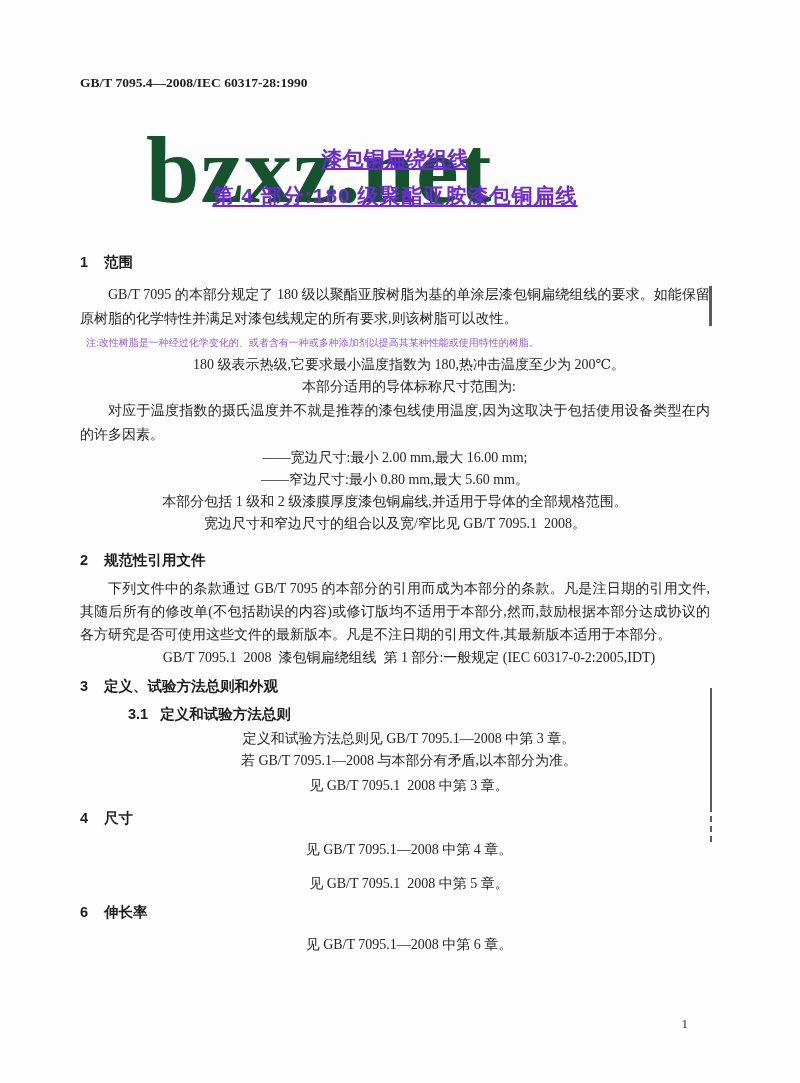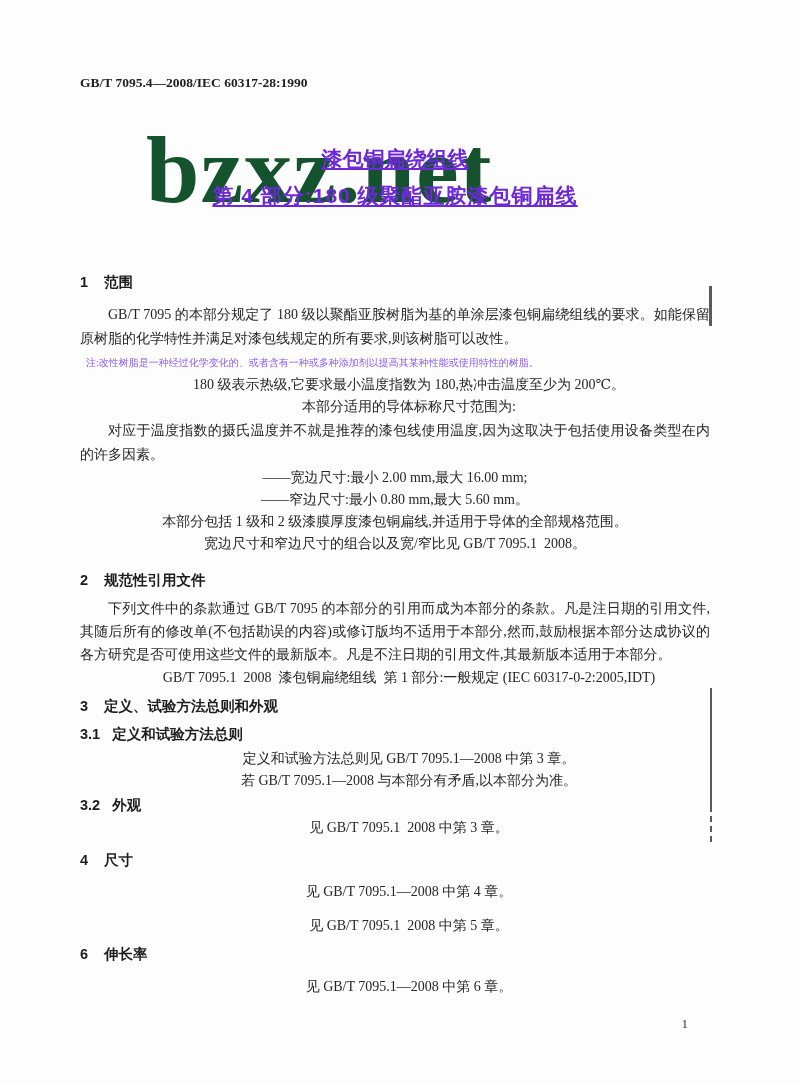--- a/index.html
+++ b/index.html
@@ -49,21 +49,21 @@
   .title2{margin-top:10px;font-size:21px;line-height:27px;letter-spacing:1px;}
   .sec-h{
     margin:0;
     font-family:"Liberation Sans","DejaVu Sans",sans-serif;
     font-weight:bold;
     font-size:14.5px;
     line-height:18px;
     color:#1d1d1d;
   }
   .sec-num{display:inline-block;margin-right:16px;}
-  .sub .sec-num{margin-right:12px;}
+  .sub .sec-num{margin-right:12px;margin-left:48px;}
   .para{
     margin:0;
     font-size:14px;
     line-height:24px;
     text-align:justify;
     white-space:pre-wrap;
     color:#262626;
   }
   .single{line-height:22px;text-align:center;}
   .indent{text-indent:2em;}
@@ -111,21 +111,21 @@
 
   <div class="content">
 
     <div class="header-ref">GB/T 7095.4—2008/IEC 60317-28:1990</div>
 
     <div class="title-block">
       <h1 class="doc-title title1">漆包铜扁绕组线</h1>
       <h1 class="doc-title title2">第 4 部分:180 级聚酯亚胺漆包铜扁线</h1>
     </div>
 
-    <h2 class="sec-h" style="margin-top:64px">
+    <h2 class="sec-h" style="margin-top:44px">
       <span class="sec-num">1</span><span>范围</span>
     </h2>
     <p class="para indent" style="margin-top:12px">GB/T 7095 的本部分规定了 180 级以聚酯亚胺树脂为基的单涂层漆包铜扁绕组线的要求。如能保留原树脂的化学特性并满足对漆包线规定的所有要求,则该树脂可以改性。</p>
     <p class="note" style="margin-top:2px">注:改性树脂是一种经过化学变化的、或者含有一种或多种添加剂以提高其某种性能或使用特性的树脂。</p>
     <p class="para single indent" style="margin-top:1px">180 级表示热级,它要求最小温度指数为 180,热冲击温度至少为 200℃。</p>
     <p class="para single indent">本部分适用的导体标称尺寸范围为:</p>
     <p class="para indent" style="margin-top:1px">对应于温度指数的摄氏温度并不就是推荐的漆包线使用温度,因为这取决于包括使用设备类型在内的许多因素。</p>
     <p class="para single">——宽边尺寸:最小 2.00 mm,最大 16.00 mm;</p>
     <p class="para single">——窄边尺寸:最小 0.80 mm,最大 5.60 mm。</p>
     <p class="para single">本部分包括 1 级和 2 级漆膜厚度漆包铜扁线,并适用于导体的全部规格范围。</p>
@@ -140,23 +140,20 @@
     <h2 class="sec-h" style="margin-top:8px">
       <span class="sec-num">3</span><span>定义、试验方法总则和外观</span>
     </h2>
 
     <h3 class="sec-h sub" style="margin-top:10px">
       <span class="sec-num">3.1</span><span>定义和试验方法总则</span>
     </h3>
     <p class="para single indent" style="margin-top:5px">定义和试验方法总则见 GB/T 7095.1—2008 中第 3 章。</p>
     <p class="para single indent">若 GB/T 7095.1—2008 与本部分有矛盾,以本部分为准。</p>
 
-    <h3 class="sec-h sub" style="margin-top:4px">
-      <span class="sec-num">3.2</span><span>外观</span>
-    </h3>
     <p class="para single indent" style="margin-top:3px">见 GB/T 7095.1  2008 中第 3 章。</p>
 
     <h2 class="sec-h" style="margin-top:12px">
       <span class="sec-num">4</span><span>尺寸</span>
     </h2>
     <p class="para single indent" style="margin-top:12px">见 GB/T 7095.1—2008 中第 4 章。</p>
 
     <p class="para single indent" style="margin-top:12px">见 GB/T 7095.1  2008 中第 5 章。</p>
 
     <h2 class="sec-h" style="margin-top:8px">

